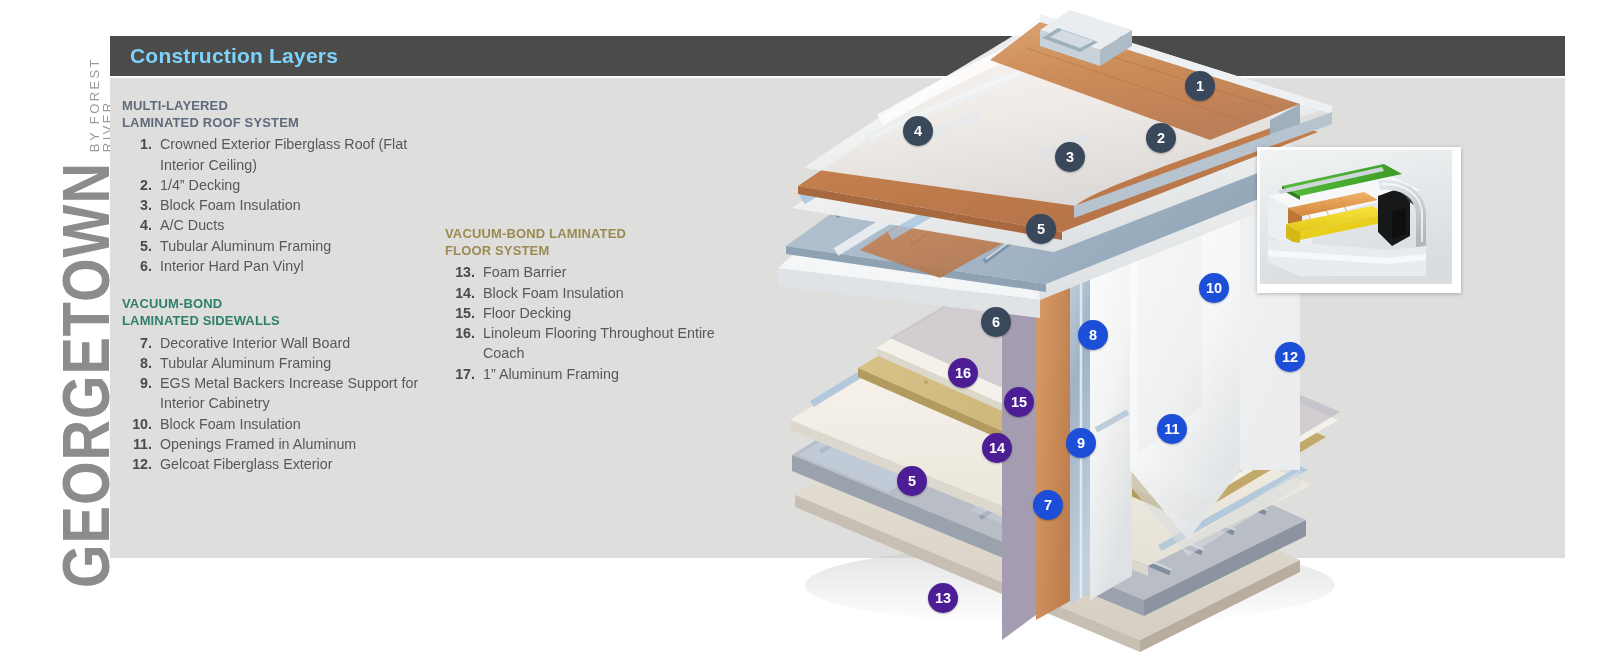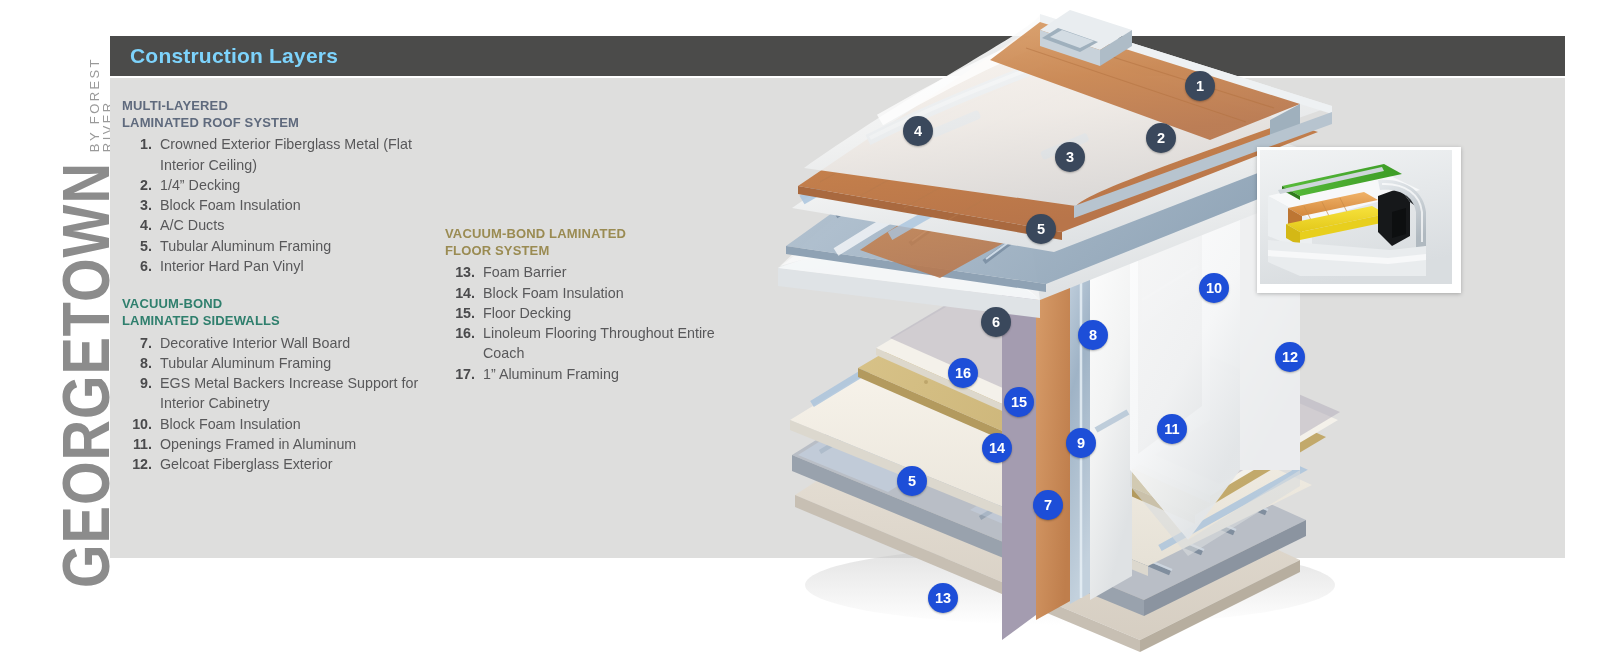--- a/index.html
+++ b/index.html
@@ -83,21 +83,21 @@
     position:absolute;width:30px;height:30px;border-radius:50%;
     display:flex;align-items:center;justify-content:center;
     color:#ffffff;font-size:14.5px;font-weight:700;
     font-family:"Liberation Sans", sans-serif;
     box-shadow:0 1px 2px rgba(0,0,0,.28);
     transform:translate(-50%,-50%);
     line-height:1;
   }
   .badge.roof{background:#3a485c;}
   .badge.wall{background:#1d4ed8;}
-  .badge.floor{background:#1d4ed8;}
+  .badge.floor{background:#4c1d95;}
 
   
   .inset{
     position:absolute;left:1257px;top:147px;width:198px;height:140px;
     background:#ffffff;border:3px solid #ffffff;
     box-shadow:0 1px 4px rgba(0,0,0,.25);
     overflow:hidden;
   }
 </style>
 </head>
@@ -119,21 +119,21 @@
     <div class="col col-a">
 
       <div>
         <div class="sec-head roof">
           <div>MULTI-LAYERED</div>
           <div>LAMINATED ROOF SYSTEM</div>
         </div>
         <ul class="items">
           <li>
             <span class="num">1.</span>
-            <span class="txt">Crowned Exterior Fiberglass Metal (Flat Interior Ceiling)</span>
+            <span class="txt">Crowned Exterior Fiberglass Roof (Flat Interior Ceiling)</span>
           </li>
           <li>
             <span class="num">2.</span>
             <span class="txt">1/4” Decking</span>
           </li>
           <li>
             <span class="num">3.</span>
             <span class="txt">Block Foam Insulation</span>
           </li>
           <li>

